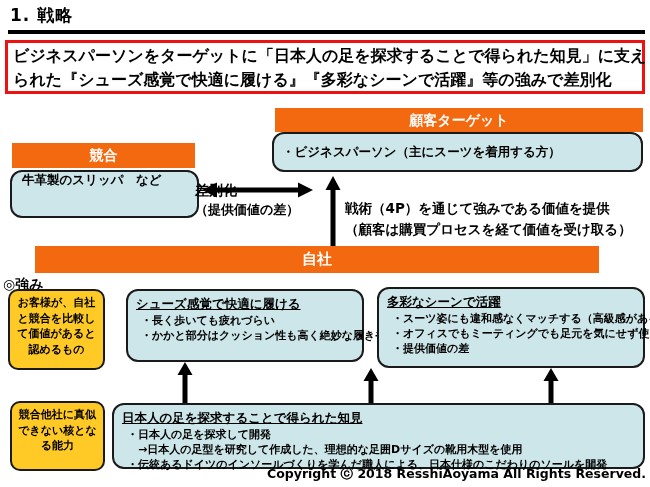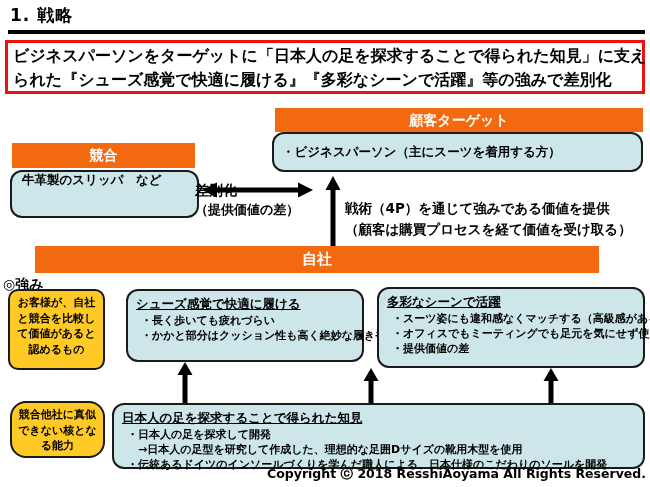--- a/index.html
+++ b/index.html
@@ -55,21 +55,21 @@
     background: #FFC926;
     border: 2px solid #1a1a1a;
     border-radius: 10px;
     font-size: 11px;
     line-height: 15.5px;
     text-align: center;
     display: flex; justify-content: center;
     padding: 4px 3px;
   }
   .strengths-def { left: 8px;  top: 289px; width: 97px; height: 81px; }
-  .core-def      { left: 10px; top: 401px; width: 95px; height: 57px; border-radius: 16px; }
+  .core-def      { left: 10px; top: 401px; width: 95px; height: 70px; }
 
   .detail-box { padding: 5px 8px; font-size: 11px; line-height: 15px; white-space: nowrap; }
   .detail-box .box-title { font-size: 12.5px; text-decoration: underline; margin-bottom: 2px; }
   .strength-1 { left: 114px; top: 289px; width: 238px; height: 73px; margin-left: 12px; }
   .strength-2 { left: 377px; top: 287px; width: 268px; height: 81px; }
   .core-box   { left: 112px; top: 403px; width: 533px; height: 66px; }
   .detail-box .bullet { padding-left: 5px; }
 
   .section-label { font-size: 14px; }
   .lbl-strengths { left: 3px; top: 276px; }

